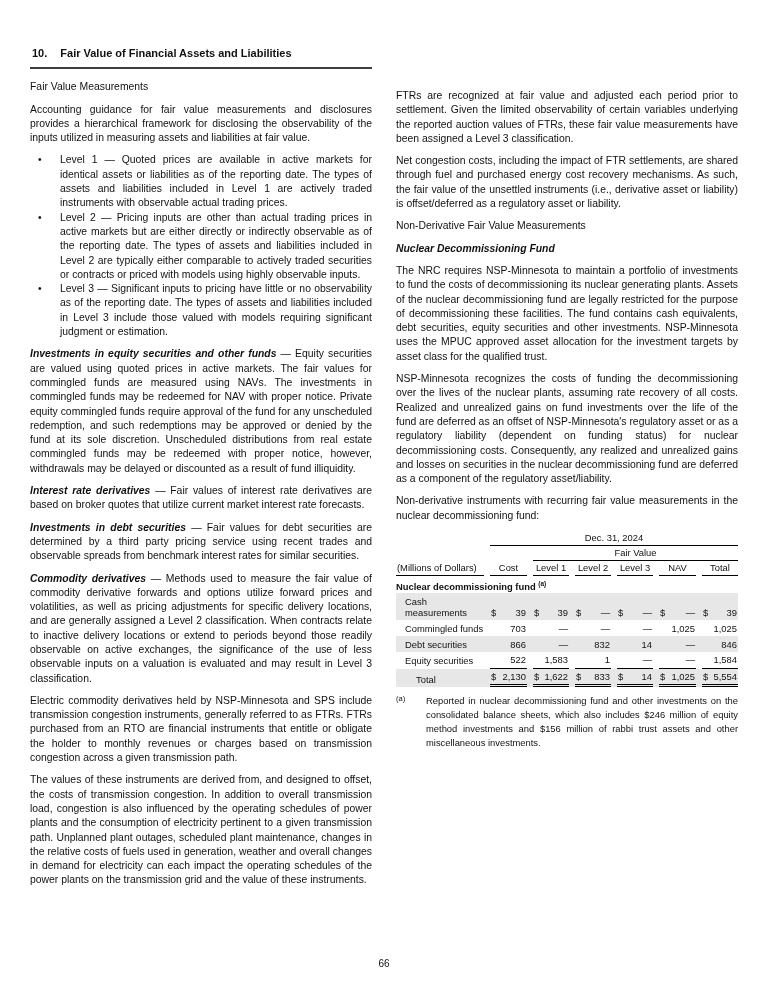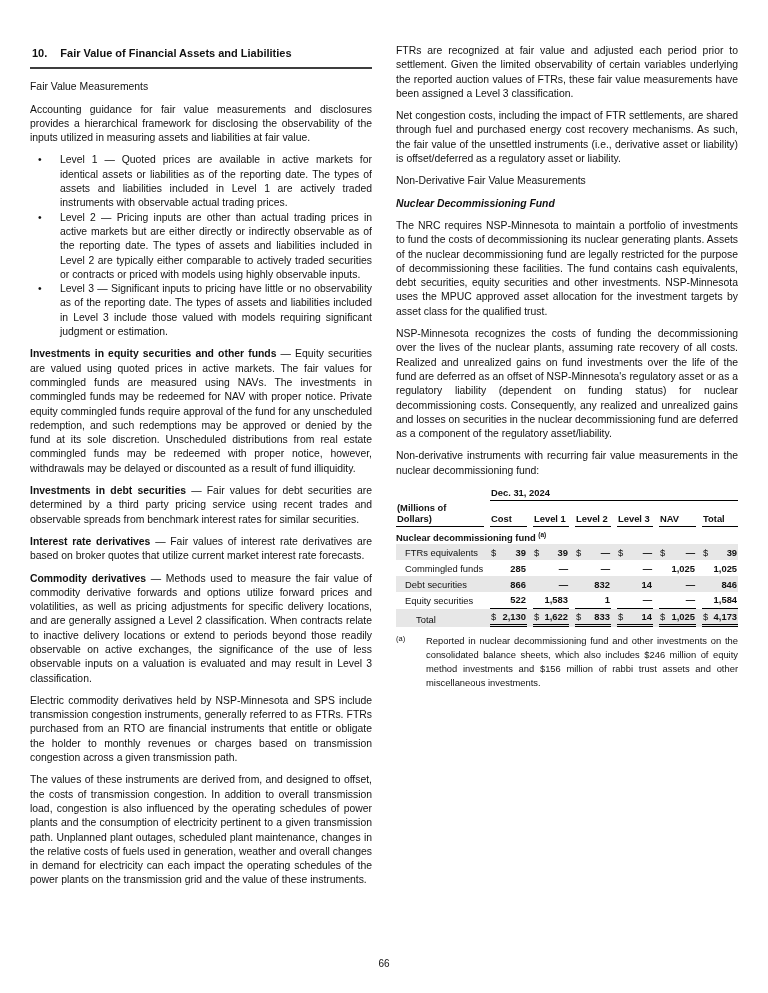--- a/index.html
+++ b/index.html
@@ -2,43 +2,43 @@
 <html><head>
 <meta charset="utf-8">
 <style>
   html,body{margin:0;padding:0;}
   body{
     width:768px;height:993px;background:#ffffff;color:#111;
     font-family:"Liberation Sans", sans-serif;position:relative;overflow:hidden;
   }
   .col{position:absolute;top:44px;width:342px;font-size:10.4px;line-height:14.3px;text-align:justify;}
   .col-left{left:30px;}
-  .col-right{left:396px;}
+  .col-right{left:396px;margin-top:45px;}
   p{margin:0 0 8px 0;}
   .bold{font-weight:normal;}
   .boldital{font-weight:bold;font-style:italic;}
   .sec-title{
     font-weight:bold;font-size:11px;display:flex;gap:13px;
     padding:2px 0 7px 2px;border-bottom:2px solid #3d3d3d;margin-bottom:11px;text-align:center;
   }
   .bullets{margin:0 0 8px 0;}
   .bullet{display:flex;}
   .bm{width:30px;flex:0 0 30px;padding-left:8px;box-sizing:border-box;}
   .bt{flex:1;text-align:justify;}
-  .lead{font-weight:bold;}
+  .lead{font-weight:bold;font-style:italic;}
   
   .fin-table{width:100%;border-collapse:collapse;font-size:9.4px;line-height:11px;margin:3px 0 7px 0;table-layout:fixed;}
   .fin-table td{padding:0;vertical-align:bottom;}
   .fin-table .in{margin-left:6px;padding:2px 1px 2.5px 1px;}
-  .fin-table .hcell{margin-left:6px;padding:1px 1px 2px 1px;text-align:left;font-weight:bold;}
-  .fin-table .lblh{padding:1px 1px 2px 1px;text-align:left;font-weight:bold;}
+  .fin-table .hcell{margin-left:6px;padding:1px 1px 2px 1px;text-align:center;font-weight:normal;}
+  .fin-table .lblh{padding:1px 1px 2px 1px;text-align:left;font-weight:normal;}
   .u{border-bottom:1px solid #000;}
   .dbl{border-bottom:3px double #000;}
   .num{display:flex;justify-content:space-between;}
-  .num .v{text-align:right;font-weight:bold;}
+  .num .v{text-align:right;}
   tr.shade td{background:#e7e7e7;}
   .sect{font-weight:bold;padding:2px 0 1px 0;}
   .sect sup{font-size:6.5px;}
   .rowlbl{padding:2.5px 0 2.5px 9px;}
   .rowlbl-total{padding:2.5px 0 2.5px 20px;}
   .footnote{display:flex;font-size:9.4px;line-height:14px;margin-top:3px;}
   .fn-m{flex:0 0 22px;font-size:7.5px;position:relative;top:-2px;}
   .fn-t{flex:1;text-align:justify;padding-left:8px;}
   .page-num{position:absolute;left:0;right:0;top:958px;text-align:center;font-size:10px;}
 </style>
@@ -66,22 +66,22 @@
         <span class="bt">Level 2 — Pricing inputs are other than actual trading prices in active markets but are either directly or indirectly observable as of the reporting date. The types of assets and liabilities included in Level 2 are typically either comparable to actively traded securities or contracts or priced with models using highly observable inputs.</span>
       </div>
       <div class="bullet">
         <span class="bm">•</span>
         <span class="bt">Level 3 — Significant inputs to pricing have little or no observability as of the reporting date. The types of assets and liabilities included in Level 3 include those valued with models requiring significant judgment or estimation.</span>
       </div>
     </div>
 
 
     <p><span class="lead">Investments in equity securities and other funds</span><span> — Equity securities are valued using quoted prices in active markets. The fair values for commingled funds are measured using NAVs. The investments in commingled funds may be redeemed for NAV with proper notice. Private equity commingled funds require approval of the fund for any unscheduled redemption, and such redemptions may be approved or denied by the fund at its sole discretion. Unscheduled distributions from real estate commingled funds may be redeemed with proper notice, however, withdrawals may be delayed or discounted as a result of fund illiquidity.</span></p>
+    <p><span class="lead">Interest rate derivatives</span><span> — Fair values of interest rate derivatives are based on broker quotes that utilize current market interest rate forecasts.</span></p>
     <p><span class="lead">Investments in debt securities</span><span> — Fair values for debt securities are determined by a third party pricing service using recent trades and observable spreads from benchmark interest rates for similar securities.</span></p>
-    <p><span class="lead">Interest rate derivatives</span><span> — Fair values of interest rate derivatives are based on broker quotes that utilize current market interest rate forecasts.</span></p>
     <p><span class="lead">Commodity derivatives</span><span> — Methods used to measure the fair value of commodity derivative forwards and options utilize forward prices and volatilities, as well as pricing adjustments for specific delivery locations, and are generally assigned a Level 2 classification. When contracts relate to inactive delivery locations or extend to periods beyond those readily observable on active exchanges, the significance of the use of less observable inputs on a valuation is evaluated and may result in Level 3 classification.</span></p>
 
     <p>Electric commodity derivatives held by NSP-Minnesota and SPS include transmission congestion instruments, generally referred to as FTRs. FTRs purchased from an RTO are financial instruments that entitle or obligate the holder to monthly revenues or charges based on transmission congestion across a given transmission path.</p>
     <p>The values of these instruments are derived from, and designed to offset, the costs of transmission congestion. In addition to overall transmission load, congestion is also influenced by the operating schedules of power plants and the consumption of electricity pertinent to a given transmission path. Unplanned plant outages, scheduled plant maintenance, changes in the relative costs of fuels used in generation, weather and overall changes in demand for electricity can each impact the operating schedules of the power plants on the transmission grid and the value of these instruments.</p>
   </div>
 
   <div class="col col-right">
     <p>FTRs are recognized at fair value and adjusted each period prior to settlement. Given the limited observability of certain variables underlying the reported auction values of FTRs, these fair value measurements have been assigned a Level 3 classification.</p>
     <p>Net congestion costs, including the impact of FTR settlements, are shared through fuel and purchased energy cost recovery mechanisms. As such, the fair value of the unsettled instruments (i.e., derivative asset or liability) is offset/deferred as a regulatory asset or liability.</p>
     <p class="bold">Non-Derivative Fair Value Measurements</p>
@@ -101,20 +101,27 @@
           <col style="width:42px">
       </colgroup>
       <tbody>
         <tr>
           <td></td>
           <td colspan="6">
             <div class="hcell u">Dec. 31, 2024</div>
           </td>
         </tr>
         <tr>
+          <td></td>
+          <td></td>
+          <td colspan="5">
+            <div class="hcell u">Fair Value</div>
+          </td>
+        </tr>
+        <tr>
           <td>
               <div class="lblh u">(Millions of Dollars)</div>
             </td>
           <td>
               <div class="hcell u">Cost</div>
             </td>
           <td>
               <div class="hcell u">Level 1</div>
             </td>
           <td>
@@ -131,21 +138,21 @@
             </td>
         </tr>
         <tr>
           <td colspan="7">
             <div class="sect"><span>Nuclear decommissioning fund </span><sup>(a)</sup></div>
           </td>
         </tr>
 
         <tr class="shade">
           <td>
-              <div class="rowlbl">FTRs equivalents</div>
+              <div class="rowlbl">Cash measurements</div>
             </td>
           <td>
               <div class="in num">
                 <span>$</span>
                 <span class="v">39</span>
               </div>
             </td>
           <td>
               <div class="in num">
                 <span>$</span>
@@ -178,21 +185,21 @@
             </td>
         </tr>
 
         <tr>
           <td>
               <div class="rowlbl">Commingled funds</div>
             </td>
           <td>
               <div class="in num">
                 <span></span>
-                <span class="v">285</span>
+                <span class="v">703</span>
               </div>
             </td>
           <td>
               <div class="in num">
                 <span></span>
                 <span class="v">—</span>
               </div>
             </td>
           <td>
               <div class="in num">
@@ -334,21 +341,21 @@
             </td>
           <td>
               <div class="in num dbl">
                 <span>$</span>
                 <span class="v">1,025</span>
               </div>
             </td>
           <td>
               <div class="in num dbl">
                 <span>$</span>
-                <span class="v">4,173</span>
+                <span class="v">5,554</span>
               </div>
             </td>
         </tr>
       </tbody>
     </table>
 
     <div class="footnote">
       <span class="fn-m">(a)</span>
       <span class="fn-t">Reported in nuclear decommissioning fund and other investments on the consolidated balance sheets, which also includes $246 million of equity method investments and $156 million of rabbi trust assets and other miscellaneous investments.</span>
     </div>

